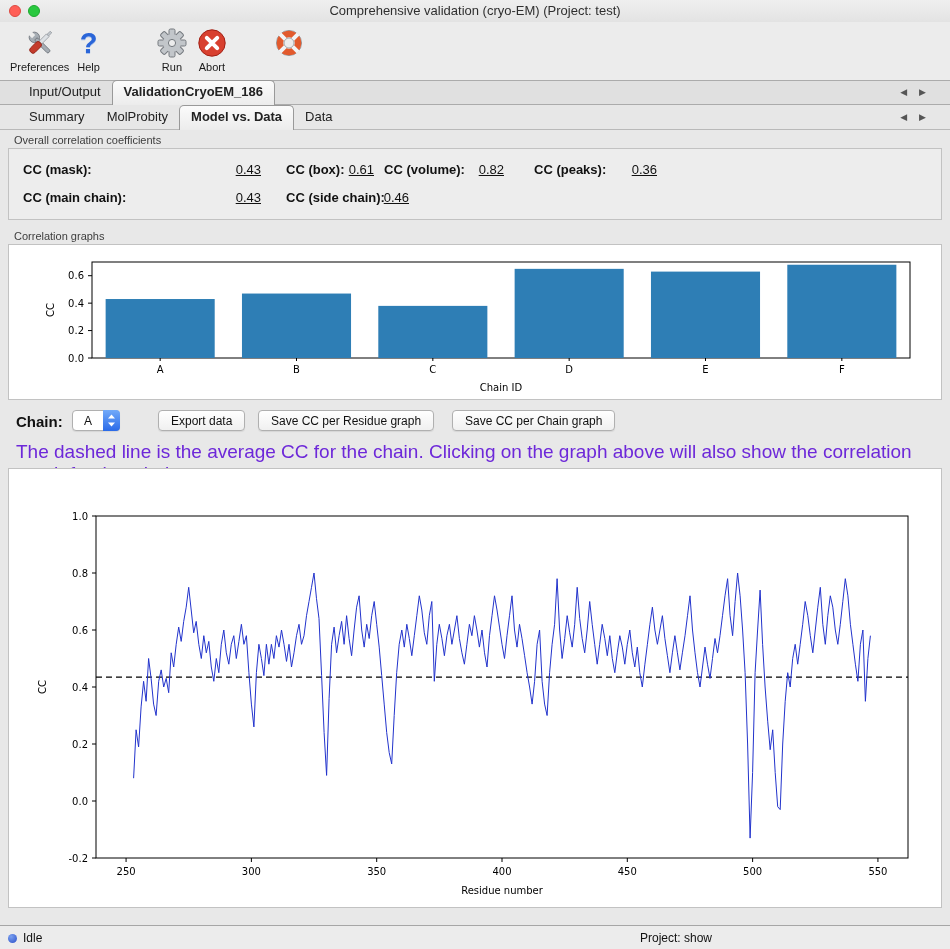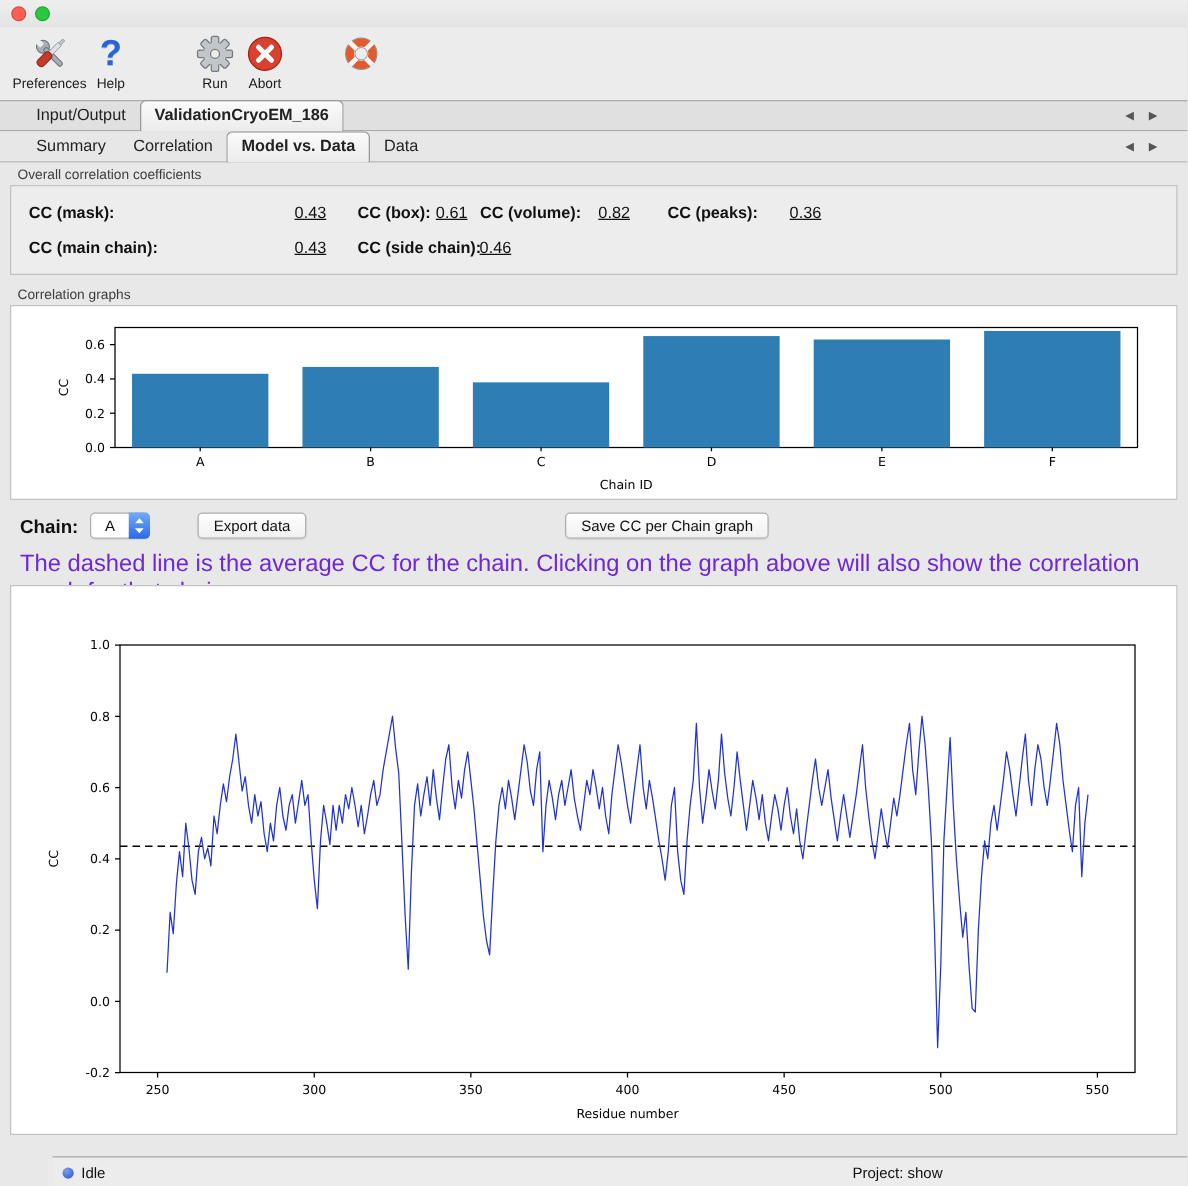--- a/index.html
+++ b/index.html
@@ -58,36 +58,37 @@
   .mac-btn { position:absolute; top:2px; height:21px; background:linear-gradient(#ffffff,#f0f0f0);
              border:1px solid #b0b0b0; border-radius:4px; font-size:12px; padding:0 12px;
              font-family:inherit; color:#111; box-shadow:0 1px 1px rgba(0,0,0,0.08); }
   #btn-export { left:158px; }
   #btn-save-res { left:258px; }
   #btn-save-chain { left:452px; }
   .note { position:absolute; top:311px; left:16px; font-size:19px; color:#6d28d9; }
 
   
   .statusbar { position:absolute; left:0; right:0; bottom:0; height:24px; background:#ececec;
-               border-top:1px solid #a6a6a6;margin-left:42px; }
+               border-top:1px solid #a6a6a6; }
   .status-left { position:absolute; left:8px; top:5px; display:flex; align-items:center; gap:6px; font-size:12px; }
   .status-dot { width:9px; height:9px; border-radius:50%;
                 background:radial-gradient(circle at 35% 30%, #7aa0f0, #2b50c8); }
   .status-project { position:absolute; left:640px; top:5px; font-size:12px; }
 
   svg text { font-family:"DejaVu Sans", sans-serif; }
 </style>
 </head>
 <body>
 
 <div class="window">
 
   <div class="titlebar">
     <span class="light red"></span>
     <span class="light green"></span>
+    <div class="title">Comprehensive validation (cryo-EM) (Project: test)</div>
   </div>
 
   <div class="toolbar">
     <div class="tb-item">
       <span class="tb-icon">
         <svg width="34" height="34" viewBox="0 0 34 34">
           <g transform="rotate(-45 17 17)">
             <circle cx="17" cy="9" r="5.2" fill="#a6adb4" stroke="#6b7077" stroke-width="0.8"></circle>
             <rect x="14.8" y="2" width="4.4" height="6" fill="#ececec"></rect>
             <rect x="15.1" y="11" width="3.8" height="19" rx="1.5" fill="#a6adb4" stroke="#6b7077" stroke-width="0.8"></rect>
@@ -153,21 +154,21 @@
     <div class="tab">Input/Output</div>
     <div class="tab active">ValidationCryoEM_186</div>
     <div class="tab-arrows">
       <span>◀</span>
       <span>▶</span>
     </div>
   </div>
 
   <div class="tabrow tabs2">
     <div class="tab">Summary</div>
-    <div class="tab">Correlation</div>
+    <div class="tab">MolProbity</div>
     <div class="tab active">Model vs. Data</div>
     <div class="tab">Data</div>
     <div class="tab-arrows">
       <span>◀</span>
       <span>▶</span>
     </div>
   </div>
 
   <div class="content">
 
@@ -229,20 +230,21 @@
       <div class="popup">
         <span class="popup-value">A</span>
         <span class="popup-steppers">
           <svg width="11" height="15" viewBox="0 0 11 15">
             <path d="M2 5.5 L5.5 1.5 L9 5.5 Z" fill="#fff"></path>
             <path d="M2 9.5 L5.5 13.5 L9 9.5 Z" fill="#fff"></path>
           </svg>
         </span>
       </div>
       <button class="mac-btn" id="btn-export">Export data</button>
+      <button class="mac-btn" id="btn-save-res">Save CC per Residue graph</button>
       <button class="mac-btn" id="btn-save-chain">Save CC per Chain graph</button>
     </div>
 
     <span class="note">The dashed line is the average CC for the chain. Clicking on the graph above will also show the correlation graph for that chain.</span>
 
     <div class="panel" id="line-panel">
       <svg id="line-chart" width="924" height="428" viewBox="0 0 924 428">
           <rect x="82" y="42" width="812" height="342" fill="#fff" stroke="#000" stroke-width="1"></rect>
           <line x1="112.07407407407408" y1="384" x2="112.07407407407408" y2="388" stroke="#000"></line>
           <text x="112.07407407407408" y="401" text-anchor="middle" font-size="10" fill="#000">250</text>

